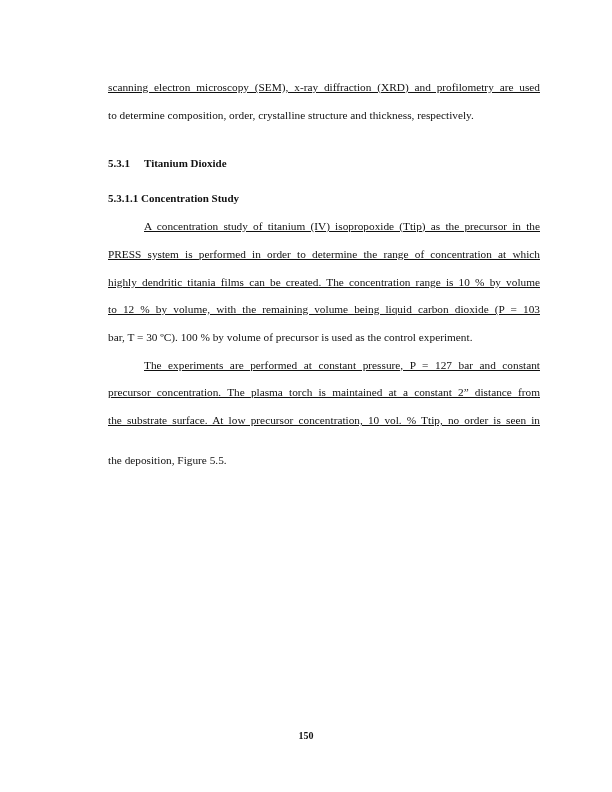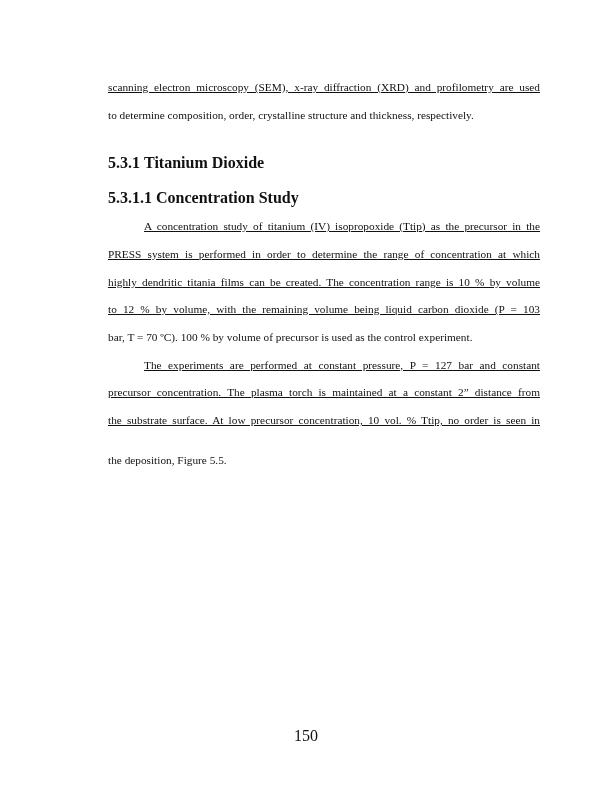--- a/index.html
+++ b/index.html
@@ -30,41 +30,42 @@
       white-space: nowrap;
     }
     .justify {
       text-align: justify;
       text-align-last: justify;
       text-decoration: underline;
     }
     .heading {
       position: absolute;
       left: 0;
-      font-size: 16px;
+      font-size: 11px;
       font-weight: bold;
       line-height: 14px;
       white-space: nowrap;
     }
     .h-num {
       display: inline-block;
       width: 36px;
     }
     .indent {
       padding-left: 36px;
       box-sizing: border-box;
     }
     .page-number {
       position: absolute;
       left: 0;
       width: 612px;
       top: 729px;
       text-align: center;
-      font-size: 16px;
+      font-size: 10px;
       line-height: 14px;
+      font-weight: bold;
     }
   </style>
 </head>
 <body>
 
 <div class="page">
 
   <div class="line justify" style="top:80px;">scanning electron microscopy (SEM), x-ray diffraction (XRD) and profilometry are used</div>
   <div class="line" style="top:108px;">to determine composition, order, crystalline structure and thickness, respectively.</div>
 
@@ -74,21 +75,21 @@
 
   <div class="heading" style="top:191px;">
     <span>5.3.1.1</span>
     <span>Concentration Study</span>
   </div>
 
   <div class="line justify indent" style="top:219px;">A concentration study of titanium (IV) isopropoxide (Ttip) as the precursor in the</div>
   <div class="line justify" style="top:247px;">PRESS system is performed in order to determine the range of concentration at which</div>
   <div class="line justify" style="top:275px;">highly dendritic titania films can be created.  The concentration range is 10 % by volume</div>
   <div class="line justify" style="top:302px;">to 12 % by volume, with the remaining volume being liquid carbon dioxide (P = 103</div>
-  <div class="line" style="top:330px;">bar, T = 70 ºC).  100 % by volume of precursor is used as the control experiment.</div>
+  <div class="line" style="top:330px;">bar, T = 30 ºC).  100 % by volume of precursor is used as the control experiment.</div>
 
   <div class="line justify indent" style="top:358px;">The experiments are performed at constant pressure, P = 127 bar and constant</div>
   <div class="line justify" style="top:385px;">precursor concentration.  The plasma torch is maintained at a constant 2” distance from</div>
   <div class="line justify" style="top:413px;">the substrate surface.  At low precursor concentration, 10 vol. % Ttip, no order is seen in</div>
   <div class="line" style="top:453px;">the deposition, Figure 5.5.</div>
 
 </div>
 
 <div class="page-number">150</div>
 

